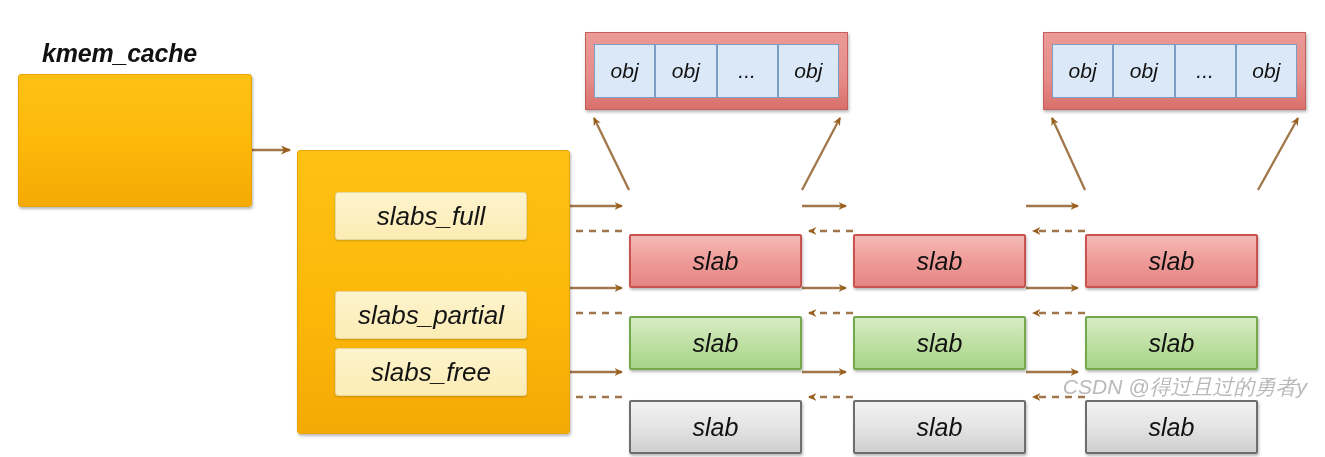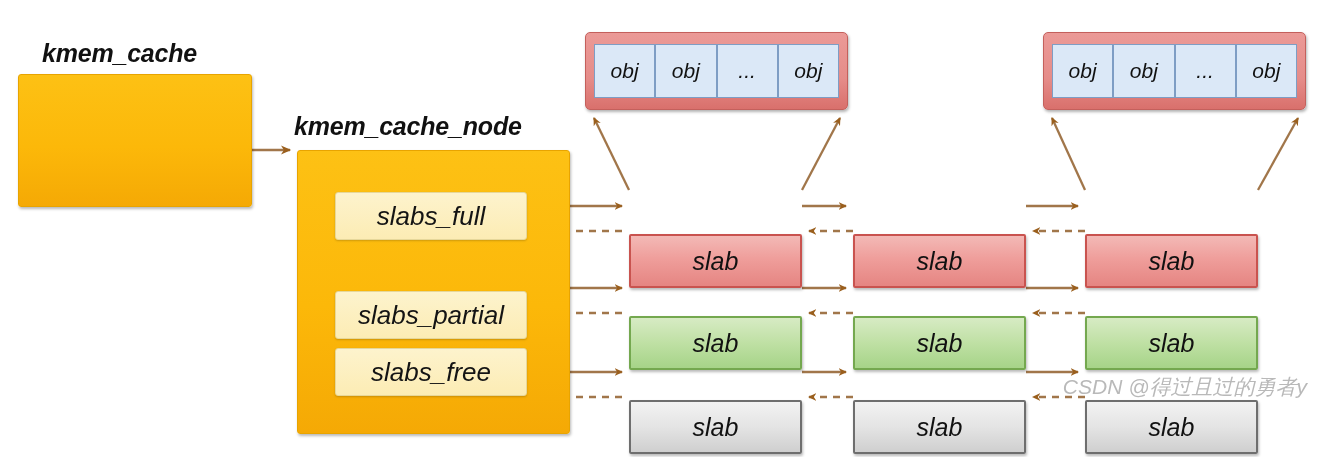--- a/index.html
+++ b/index.html
@@ -53,21 +53,21 @@
   .slab-field{left:335px;width:190px;height:46px;font-size:26px;}
   #field-slabs-full{top:192px;}
   #field-slabs-partial{top:291px;text-align:center;}
   #field-slabs-free{top:348px;}
 
   
   .obj-container{
     position:absolute;
     background:linear-gradient(180deg,#eb9a97 0%,#e58c89 60%,#d9706c 100%);
     border:1px solid #c4605c;
-    border-radius:5px;
+    border-radius:0;
     box-shadow:1px 2px 3px rgba(0,0,0,0.3);
     display:flex;align-items:center;
     padding:0 8px;
     box-sizing:border-box;
   }
   #obj-container-1{left:585px;top:32px;width:263px;height:78px;}
   #obj-container-2{left:1043px;top:32px;width:263px;height:78px;}
   .obj-cell{
     flex:1 1 0;
     height:54px;
@@ -197,21 +197,20 @@
     </g>
 
     <g>
       <path d="M1085,190 L1052,118" stroke="#a1764a" stroke-width="2.3" fill="none" marker-end="url(#ah)"></path>
       <path d="M1258,190 L1298,118" stroke="#a1764a" stroke-width="2.3" fill="none" marker-end="url(#ah)"></path>
     </g>
   </svg>
 
   <div class="title" id="title-kmem-cache">kmem_cache</div>
 
-  <div class="title" id="title-kmem-cache-node">kmem_cache_node</div>
 
   <div class="orange-box" id="kmem-cache-box"></div>
 
   <div class="orange-box" id="kmem-cache-node-box"></div>
   <div class="field slab-field" id="field-slabs-full">slabs_full</div>
   <div class="field slab-field" id="field-slabs-partial">slabs_partial</div>
   <div class="field slab-field" id="field-slabs-free">slabs_free</div>
 
   <div class="obj-container" id="obj-container-1">
     <div class="obj-cell">obj</div>

